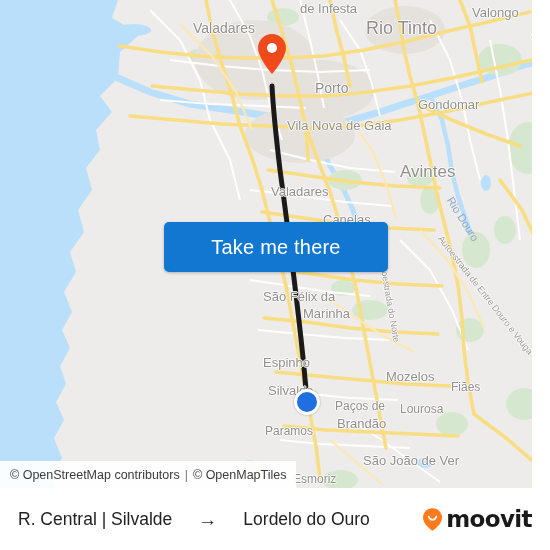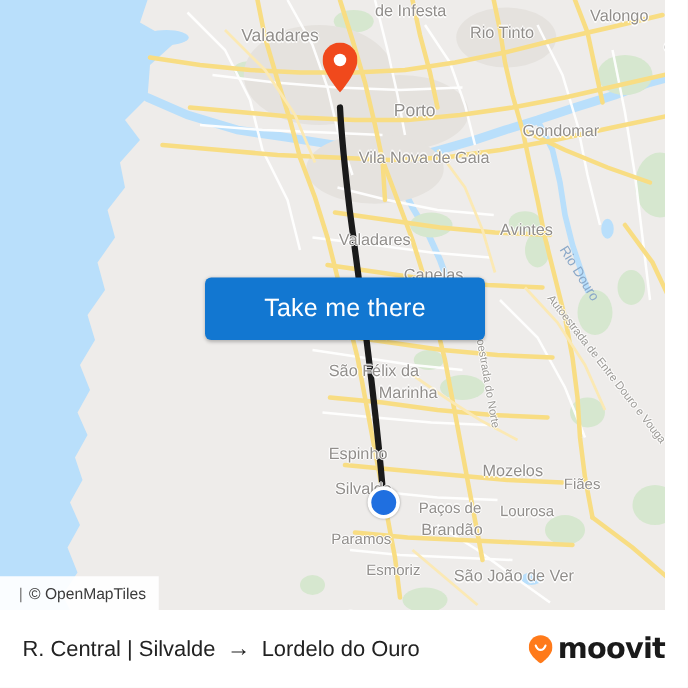--- a/index.html
+++ b/index.html
@@ -151,20 +151,21 @@
     padding: 0 18px 0 18px;
     box-sizing: border-box;
   }
 
   .route-text {
     display: flex;
     align-items: center;
     font-size: 17.5px;
     color: #222222;
     white-space: nowrap;
+    gap: 17px;
   }
   .route-arrow {
     display: inline-block;
     margin: 0 9px;
     font-size: 19px;
     color: #222222;
     line-height: 1;
   }
 
   .moovit-logo {
@@ -282,41 +283,41 @@
         <path d="M330,300 L356,318 L384,336 L414,352"></path>
         <path d="M330,440 L356,462 L382,484"></path>
       </g>
 
       <path d="M307,402 C302,336 290,244 280,170 C276,136 273,106 272,86" stroke="#1a1a1a" stroke-width="5" fill="none" stroke-linecap="round"></path>
     </svg>
 
     <div id="place-labels">
         <div class="place-label" style="left: 300px; top: 2px; font-size: 13px;">de Infesta</div>
         <div class="place-label" style="left: 193px; top: 21px; font-size: 14px;">Valadares</div>
-        <div class="place-label" style="left: 376px; top: 19px; font-size: 13px;">Rio Tinto</div>
+        <div class="place-label" style="left: 366px; top: 19px; font-size: 18px;">Rio Tinto</div>
         <div class="place-label" style="left: 472px; top: 6px; font-size: 13px;">Valongo</div>
         <div class="place-label" style="left: 531px; top: 30px; font-size: 14px;">Cam</div>
         <div class="place-label" style="left: 315px; top: 81px; font-size: 14px;">Porto</div>
         <div class="place-label" style="left: 418px; top: 98px; font-size: 13px;">Gondomar</div>
         <div class="place-label" style="left: 287px; top: 119px; font-size: 13px;">Vila Nova de Gaia</div>
-        <div class="place-label" style="left: 400px; top: 163px; font-size: 13px; margin-top: 14px;">Avintes</div>
+        <div class="place-label" style="left: 400px; top: 163px; font-size: 17px;">Avintes</div>
         <div class="place-label" style="left: 271px; top: 185px; font-size: 13px;">Valadares</div>
         <div class="place-label" style="left: 323px; top: 213px; font-size: 13px; text-align: right;">Canelas</div>
         <div class="place-label" style="left: 262px; top: 260px; font-size: 13px;">Arcozelo</div>
         <div class="place-label" style="left: 263px; top: 290px; font-size: 13px;">São Félix da</div>
         <div class="place-label" style="left: 274px; top: 307px; font-size: 13px; margin-left: 29px;">Marinha</div>
         <div class="place-label" style="left: 386px; top: 370px; font-size: 13px;">Mozelos</div>
         <div class="place-label" style="left: 451px; top: 381px; font-size: 12px;">Fiães</div>
         <div class="place-label" style="left: 263px; top: 356px; font-size: 13px;">Espinho</div>
         <div class="place-label" style="left: 268px; top: 384px; font-size: 13px;">Silvalde</div>
         <div class="place-label" style="left: 335px; top: 400px; font-size: 12px;">Paços de</div>
         <div class="place-label" style="left: 337px; top: 417px; font-size: 13px;">Brandão</div>
         <div class="place-label" style="left: 400px; top: 403px; font-size: 12px;">Lourosa</div>
         <div class="place-label" style="left: 265px; top: 425px; font-size: 12px;">Paramos</div>
-        <div class="place-label" style="left: 293px; top: 450px; font-size: 12px;">Esmoriz</div>
+        <div class="place-label" style="left: 293px; top: 473px; font-size: 12px;">Esmoriz</div>
         <div class="place-label" style="left: 363px; top: 454px; font-size: 13px;">São João de Ver</div>
         <div class="place-label" style="left: 276px; top: 487px; font-size: 12px;">Cortegaça</div>
         <div class="place-label" style="left: 536px; top: 345px; font-size: 13px;">Ca</div>
       </div>
 
     <div id="road-labels">
         <div class="road-label" style="left: 382px; top: 253px; transform: rotate(80deg); transform-origin: left center;">Autoestrada do Norte</div>
         <div class="road-label" style="left: 440px; top: 232px; transform: rotate(52deg); transform-origin: left center;">Autoestrada de Entre Douro e Vouga</div>
       </div>
 
@@ -329,20 +330,21 @@
         <path d="M14,0 C6.3,0 0,6.3 0,14 C0,24 14,40 14,40 C14,40 28,24 28,14 C28,6.3 21.7,0 14,0 Z" fill="#f0491c"></path>
         <circle cx="14" cy="14" r="5" fill="#ffffff"></circle>
       </svg>
     </div>
 
     <div class="origin-marker" style="left: 294px; top: 389px; background: rgb(31, 111, 224);"></div>
 
     <button class="cta-button">Take me there</button>
 
     <div class="attribution">
+      <a href="#">© OpenStreetMap contributors</a>
       <span class="attr-sep">|</span>
       <a href="#">© OpenMapTiles</a>
     </div>
 
   </div>
 
   <div class="footer">
     <div class="route-text">
       <span>R. Central | Silvalde</span>
       <span class="route-arrow">→</span>

